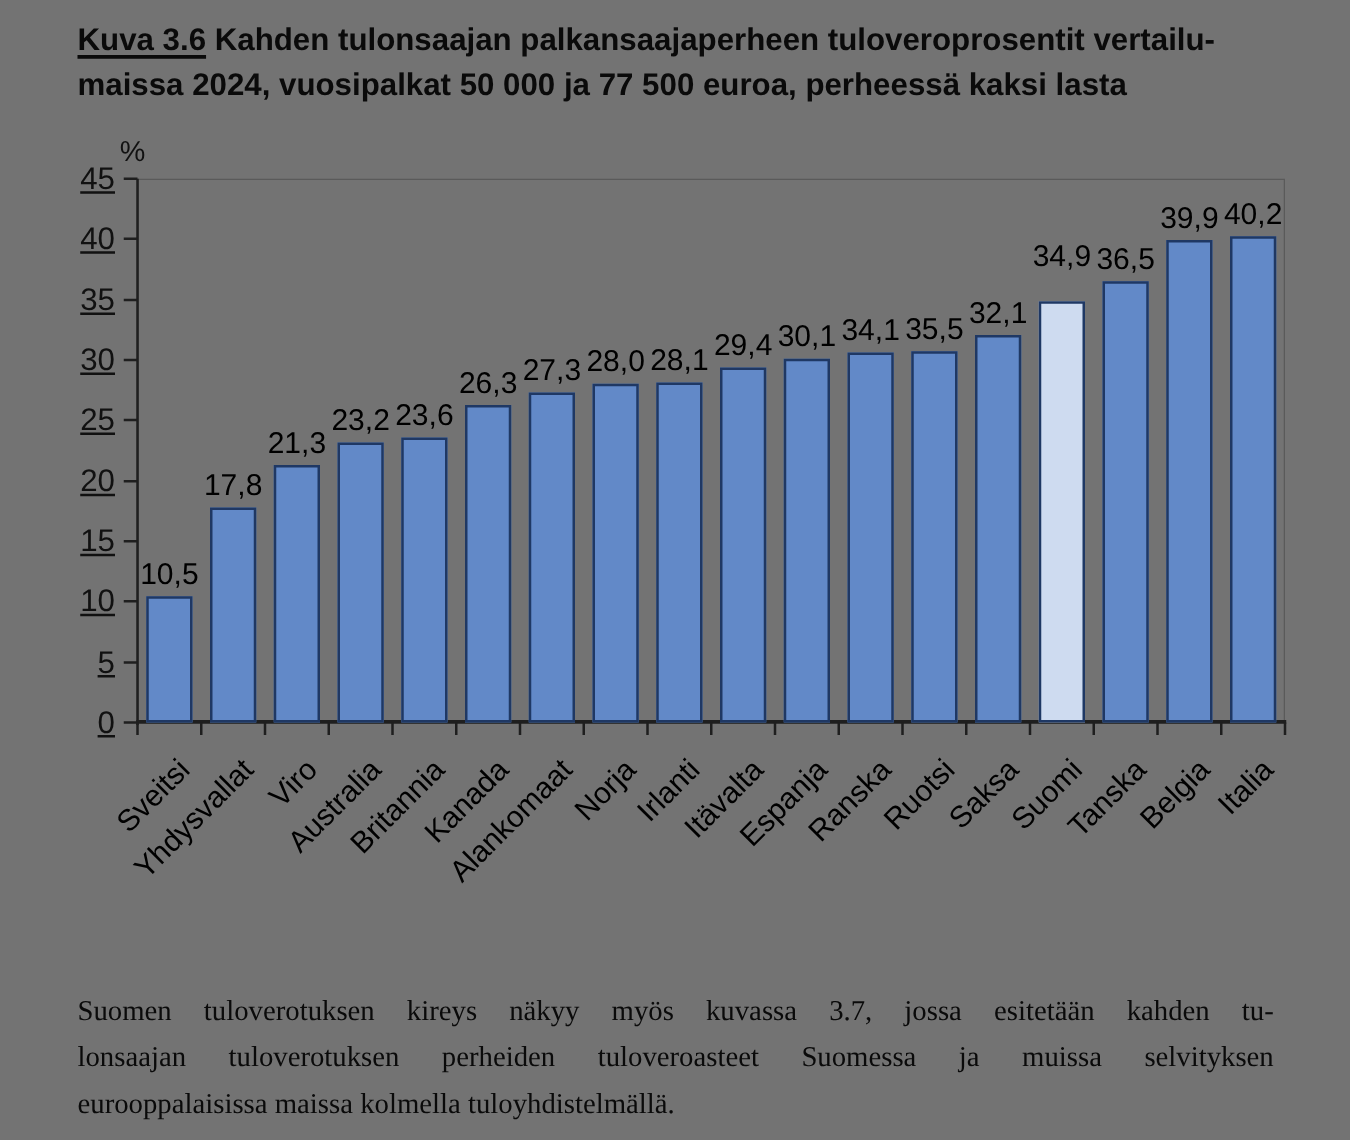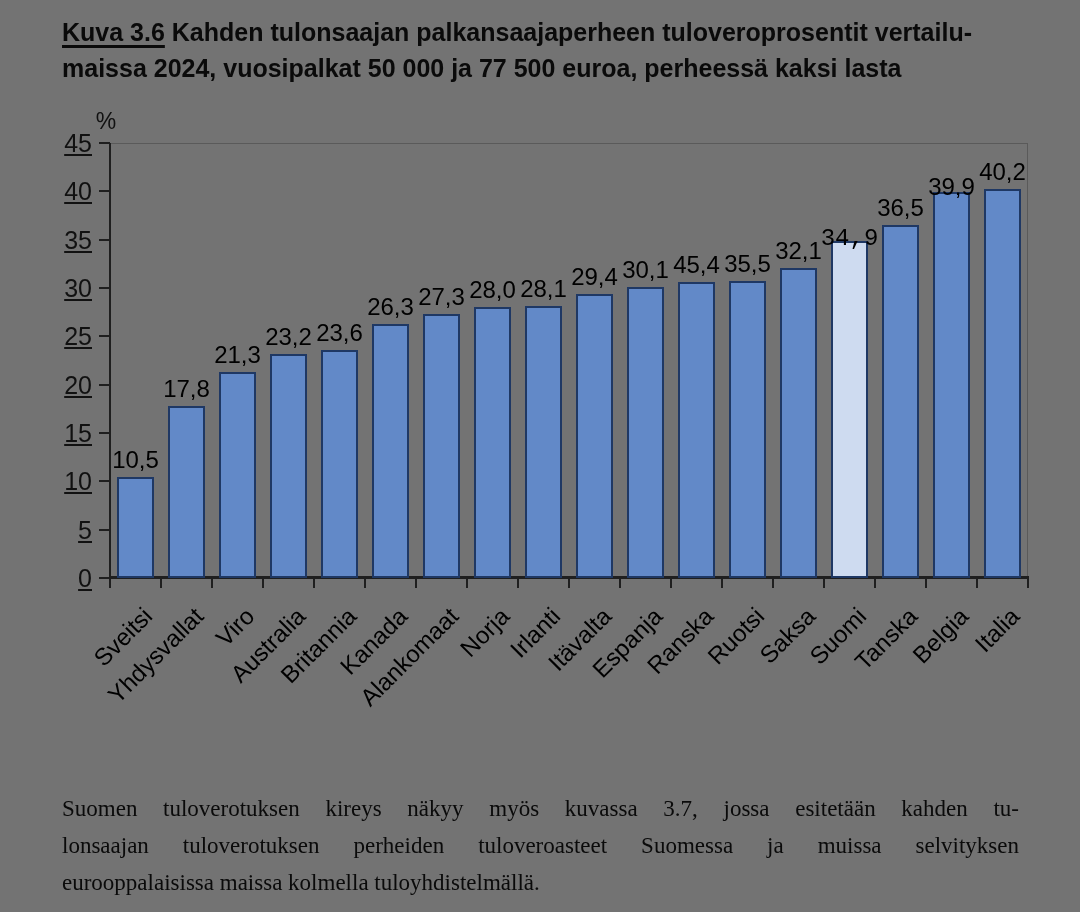--- a/index.html
+++ b/index.html
@@ -147,36 +147,36 @@
       <div class="bar" style="left: 525px; top: 306.367px; width: 37px; height: 271.633px; background: rgb(98, 137, 200); border-color: rgb(31, 56, 100);"></div>
       <div class="value-label" style="left: 503.5px; top: 274.367px;">28,1</div>
       <div class="xlabel" style="left: 376.5px; top: 603px;">Irlanti</div>
       <div class="bar" style="left: 576px; top: 293.8px; width: 37px; height: 284.2px; background: rgb(98, 137, 200); border-color: rgb(31, 56, 100);"></div>
       <div class="value-label" style="left: 554.5px; top: 261.8px;">29,4</div>
       <div class="xlabel" style="left: 427.5px; top: 603px;">Itävalta</div>
       <div class="bar" style="left: 627px; top: 287.033px; width: 37px; height: 290.967px; background: rgb(98, 137, 200); border-color: rgb(31, 56, 100);"></div>
       <div class="value-label" style="left: 605.5px; top: 255.033px;">30,1</div>
       <div class="xlabel" style="left: 478.5px; top: 603px;">Espanja</div>
       <div class="bar" style="left: 678px; top: 282.2px; width: 37px; height: 295.8px; background: rgb(98, 137, 200); border-color: rgb(31, 56, 100);"></div>
-      <div class="value-label" style="left: 656.5px; top: 250.2px;">45,4</div>
+      <div class="value-label" style="left: 656.5px; top: 250.2px;">34,1</div>
       <div class="xlabel" style="left: 529.5px; top: 603px;">Ranska</div>
       <div class="bar" style="left: 729px; top: 281.233px; width: 37px; height: 296.767px; background: rgb(98, 137, 200); border-color: rgb(31, 56, 100);"></div>
       <div class="value-label" style="left: 707.5px; top: 249.233px;">35,5</div>
       <div class="xlabel" style="left: 580.5px; top: 603px;">Ruotsi</div>
       <div class="bar" style="left: 780px; top: 267.7px; width: 37px; height: 310.3px; background: rgb(98, 137, 200); border-color: rgb(31, 56, 100);"></div>
       <div class="value-label" style="left: 758.5px; top: 235.7px;">32,1</div>
       <div class="xlabel" style="left: 631.5px; top: 603px;">Saksa</div>
       <div class="bar" style="left: 831px; top: 240.633px; width: 37px; height: 337.367px; background: rgb(206, 219, 240); border-color: rgb(31, 56, 100);"></div>
-      <div class="value-label" style="left: 809.5px; top: 224px; font-family: Liberation Mono, monospace;">34,9</div>
+      <div class="value-label" style="left: 809.5px; top: 191px;">34,9</div>
       <div class="xlabel" style="left: 682.5px; top: 603px;">Suomi</div>
       <div class="bar" style="left: 882px; top: 225.167px; width: 37px; height: 352.833px; background: rgb(98, 137, 200); border-color: rgb(31, 56, 100);"></div>
       <div class="value-label" style="left: 860.5px; top: 193.167px;">36,5</div>
       <div class="xlabel" style="left: 733.5px; top: 603px;">Tanska</div>
       <div class="bar" style="left: 933px; top: 192.3px; width: 37px; height: 385.7px; background: rgb(98, 137, 200); border-color: rgb(31, 56, 100);"></div>
-      <div class="value-label" style="left: 911.5px; top: 160.3px; margin-top: 12px;">39,9</div>
+      <div class="value-label" style="left: 911.5px; top: 160.3px;">39,9</div>
       <div class="xlabel" style="left: 784.5px; top: 603px;">Belgia</div>
       <div class="bar" style="left: 984px; top: 189.4px; width: 37px; height: 388.6px; background: rgb(98, 137, 200); border-color: rgb(31, 56, 100);"></div>
       <div class="value-label" style="left: 962.5px; top: 157.4px;">40,2</div>
       <div class="xlabel" style="left: 835.5px; top: 603px;">Italia</div>
     </div>
 
   <div class="body-text">
     <div class="line">Suomen tuloverotuksen kireys näkyy myös kuvassa 3.7, jossa esitetään kahden tu-</div>
     <div class="line">lonsaajan tuloverotuksen perheiden tuloveroasteet Suomessa ja muissa selvityksen</div>
     <div class="line last">eurooppalaisissa maissa kolmella tuloyhdistelmällä.</div>

